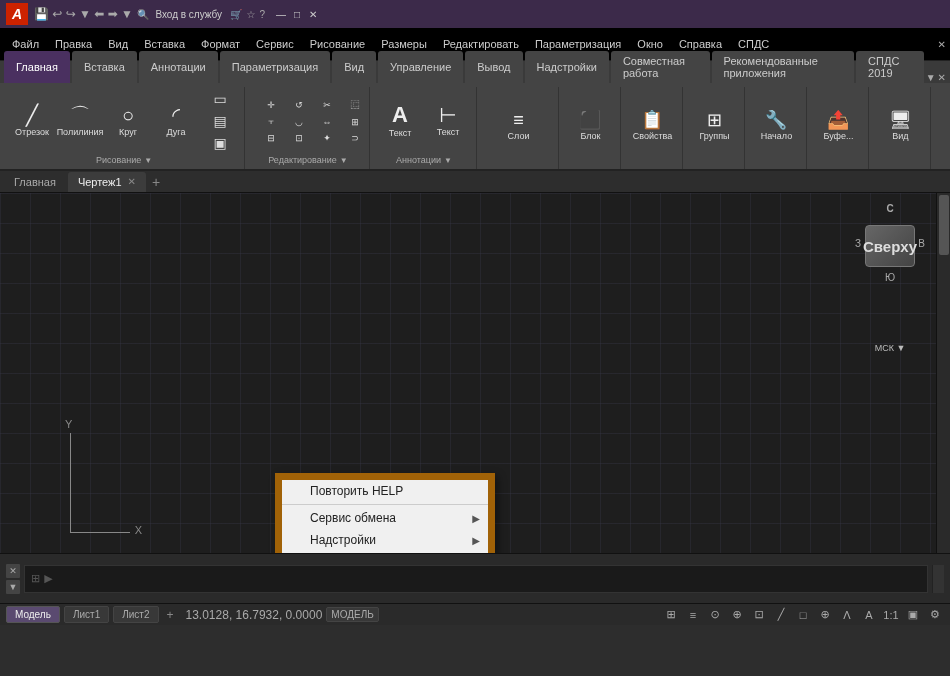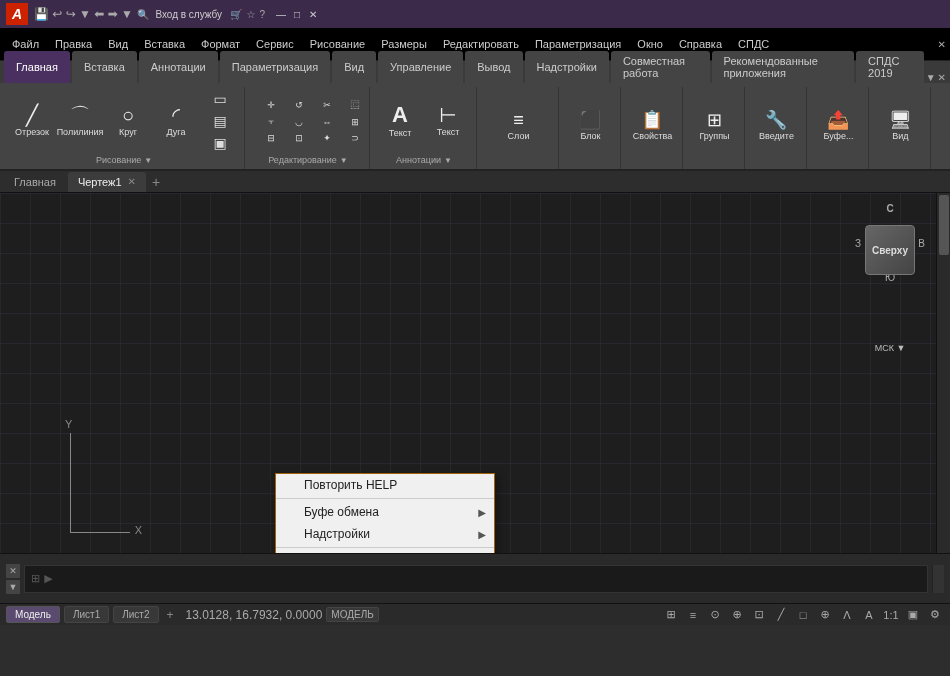--- a/index.html
+++ b/index.html
@@ -266,21 +266,21 @@
     }
     .cube-label.top { top: 0; left: 50%; transform: translateX(-50%); }
 
     
     .context-menu {
       position: absolute;
       left: 275px;
       top: 280px;
       width: 220px;
       background: #f0f0f0;
-      border: 1px solid #a16207;
+      border: 7px solid #a16207;
       box-shadow: 3px 3px 8px rgba(0,0,0,0.4);
       z-index: 100;
       font-size: 12px;
       color: #222;
     }
     .ctx-item {
       display: flex;
       align-items: center;
       padding: 4px 8px 4px 28px;
       cursor: pointer;
@@ -608,21 +608,21 @@
         <span>Группы</span>
       </div>
     </div>
     <div class="ribbon-group-label"></div>
   </div>
 
   <div class="ribbon-group">
     <div class="ribbon-group-content">
       <div class="ribbon-btn">
         <span class="btn-icon" style="font-size:18px;">🔧</span>
-        <span>Введите</span>
+        <span>Начало</span>
       </div>
     </div>
     <div class="ribbon-group-label"></div>
   </div>
 
   <div class="ribbon-group">
     <div class="ribbon-group-content">
       <div class="ribbon-btn">
         <span class="btn-icon" style="font-size:18px;">📤</span>
         <span>Буфе...</span>
@@ -656,38 +656,38 @@
 
   <div class="axis-y"></div>
   <div class="axis-x"></div>
 
   <div class="view-cube" style="position:absolute;top:10px;right:25px;width:70px;">
     <div style="text-align:center;position:relative;width:70px;height:80px;">
       <span class="cube-label top" style="position:absolute;top:0;left:50%;transform:translateX(-50%);color:#aaa;font-size:10px;">С</span>
       <span style="position:absolute;right:0;top:35px;color:#aaa;font-size:10px;">В</span>
       <span style="position:absolute;bottom:0;left:50%;transform:translateX(-50%);color:#aaa;font-size:10px;">Ю</span>
       <span style="position:absolute;left:0;top:35px;color:#aaa;font-size:10px;">З</span>
-      <div class="view-cube-inner" style="position:absolute;top:12px;left:10px;width:50px;height:50px;background:linear-gradient(135deg,#666,#444);border:1px solid #777;display:flex;align-items:center;justify-content:center;color:#ddd;font-size:10px;font-weight:bold;border-radius:4px;">Сверху</div>
+      <div class="view-cube-inner" style="position:absolute;top:12px;left:10px;width:50px;height:42px;background:linear-gradient(135deg,#666,#444);border:1px solid #777;display:flex;align-items:center;justify-content:center;color:#ddd;font-size:15px;font-weight:bold;border-radius:4px;">Сверху</div>
     </div>
     <div style="text-align:center;margin-top:60px;color:#bbb;font-size:9px;">МСК ▼</div>
   </div>
 
   <div class="scrollbar-v" style="position:absolute;right:0;top:0;width:14px;height:100%;background:#2a2a2a;border-left:1px solid #111;">
     <div style="width:10px;height:60px;background:#555;margin:2px auto;border-radius:2px;"></div>
   </div>
 
   <div class="context-menu">
 
     <div class="ctx-item">
       <span>Повторить HELP</span>
     </div>
     <div class="ctx-divider"></div>
 
     <div class="ctx-item">
-      <span>Буфе обмена</span>
+      <span>Сервис обмена</span>
       <span class="ctx-arrow">▶</span>
     </div>
 
     <div class="ctx-item">
       <span>Надстройки</span>
       <span class="ctx-arrow">▶</span>
     </div>
     <div class="ctx-divider"></div>
 
     <div class="ctx-item disabled">

